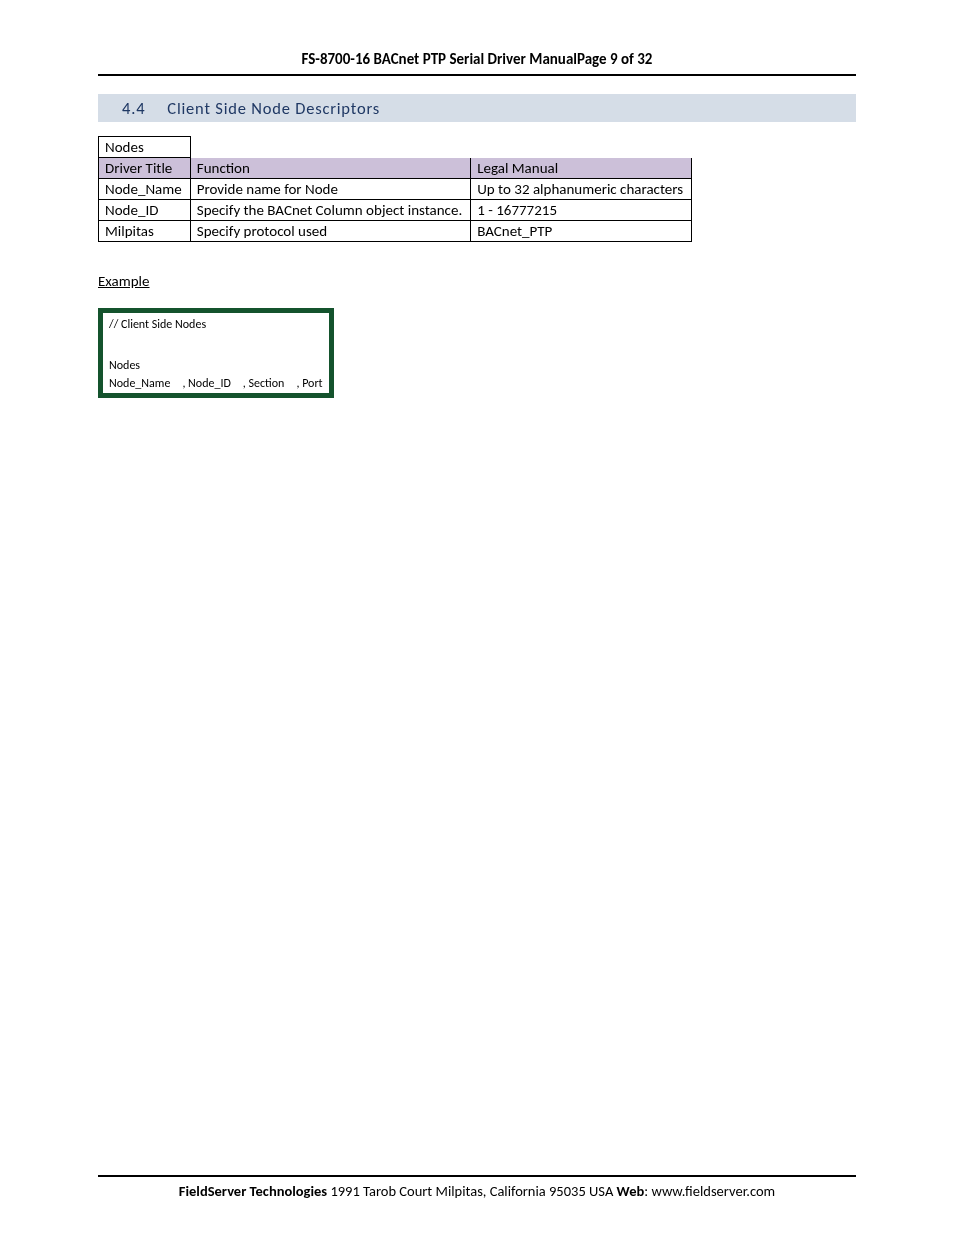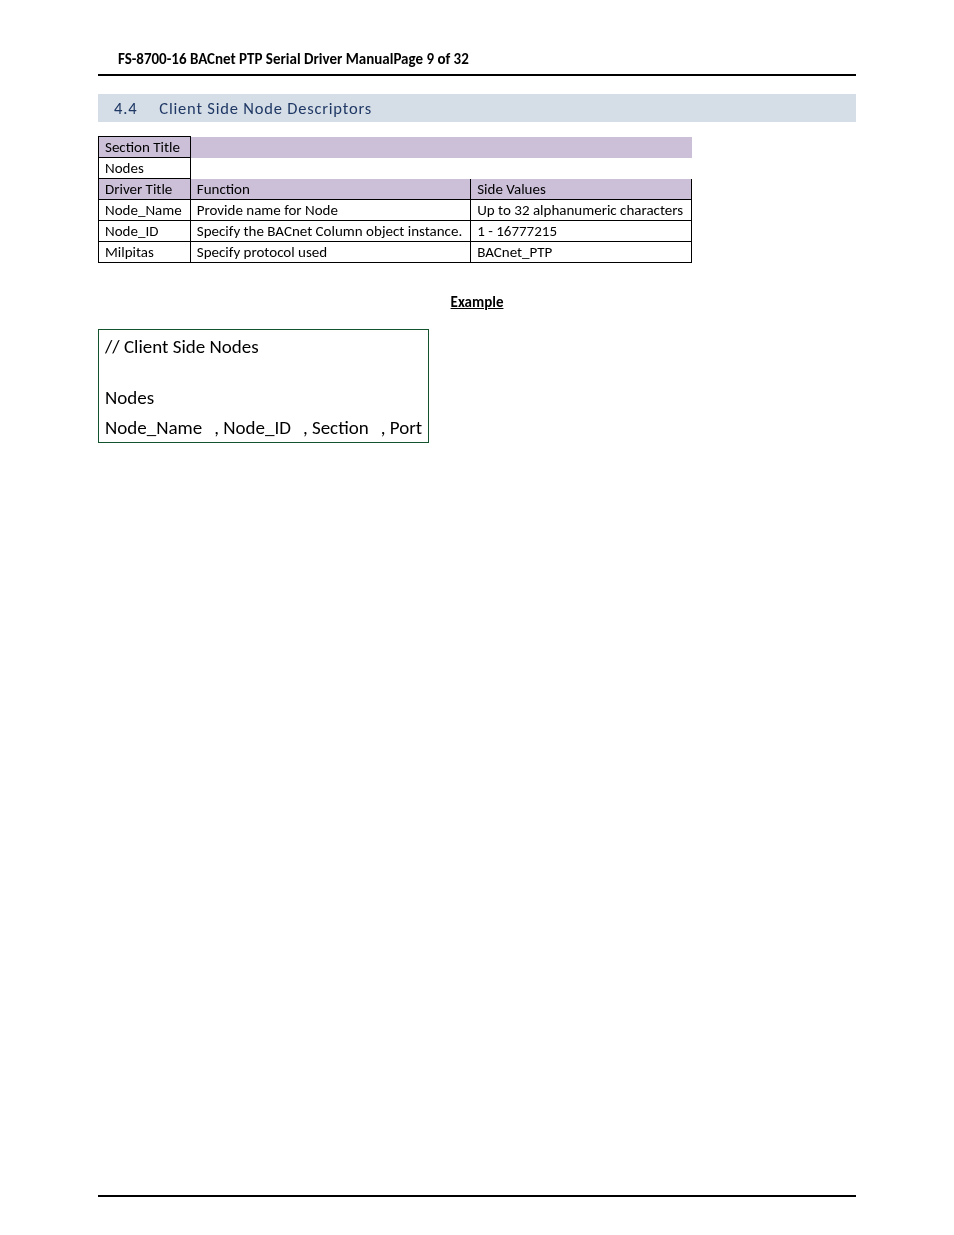--- a/index.html
+++ b/index.html
@@ -8,31 +8,31 @@
       font-size: 15px;
       color: #000;
       background: #fff;
       width: 954px;
       height: 1235px;
       position: relative;
       padding: 50px 98px 0 98px;
     }
     .header-row {
       display: flex;
-      justify-content: flex-start;
+      justify-content: center;
       align-items: baseline;
       font-weight: bold;
       font-size: 15px;
       padding: 0 20px 6px 20px;
       border-bottom: 2px solid #000;
       margin-bottom: 18px;
     }
     .section-heading {
       background: #d5dde7;
-      padding: 4px 16px;
+      padding: 4px 24px;
       font-size: 16.5px;
       color: #1f3864;
       letter-spacing: 0.8px;
       margin-bottom: 14px;
     }
     .section-heading .num { margin-right: 22px; }
     table.desc {
       border-collapse: collapse;
       font-size: 15px;
     }
@@ -42,29 +42,28 @@
       vertical-align: top;
       white-space: nowrap;
     }
     table.desc tr.hdr td {
       background: #ccc0d9;
     }
     table.desc .noborder {
       border: 1px solid transparent;
     }
     .example-label {
-      font-weight: bold;
+      font-weight: normal;
       text-decoration: underline;
       margin: 30px 0 18px 0;
-      text-align: center;
     }
     table.codebox {
       border-collapse: collapse;
-      border: 1px solid #14532d;
-      font-size: 19px;
+      border: 5px solid #14532d;
+      font-size: 12px;
     }
     table.codebox td {
       padding: 0 6px;
       white-space: nowrap;
       vertical-align: top;
       line-height: 1.55;
     }
     table.codebox tr.toppad td { padding-top: 2px; }
     table.codebox tr.gap td { height: 22px; }
     .footer {
@@ -87,34 +86,29 @@
   <span>FS-8700-16 BACnet PTP Serial Driver Manual</span>
   <span>Page 9 of 32</span>
 </div>
 
 <div class="section-heading">
   <span class="num">4.4</span><span>Client Side Node Descriptors</span>
 </div>
 
 <table class="desc">
   <tbody>
-      <tr class="hdr">
-    <td>Section Title</td>
-    <td class="noborder"></td>
-    <td class="noborder"></td>
-  </tr>
   <tr>
     <td>Nodes</td>
     <td class="noborder"></td>
     <td class="noborder"></td>
   </tr>
   <tr class="hdr">
     <td>Driver Title</td>
     <td>Function</td>
-    <td>Side Values</td>
+    <td>Legal Manual</td>
   </tr>
   <tr>
     <td>Node_Name</td>
     <td>Provide name for Node</td>
     <td>Up to 32 alphanumeric characters</td>
   </tr>
   <tr>
     <td>Node_ID</td>
     <td>Specify the BACnet Column object instance.</td>
     <td>1 - 16777215</td>
@@ -143,13 +137,16 @@
   <tr>
     <td>Node_Name</td>
     <td>, Node_ID</td>
     <td>, Section</td>
     <td>, Port</td>
   </tr>
 </tbody>
   </table>
 
 <div class="footer">
+  <div>
+    <b>FieldServer Technologies</b><span> 1991 Tarob Court Milpitas, California 95035 USA   </span><b>Web</b><span>: www.fieldserver.com</span>
+  </div>
 </div>
 
 </body></html>

